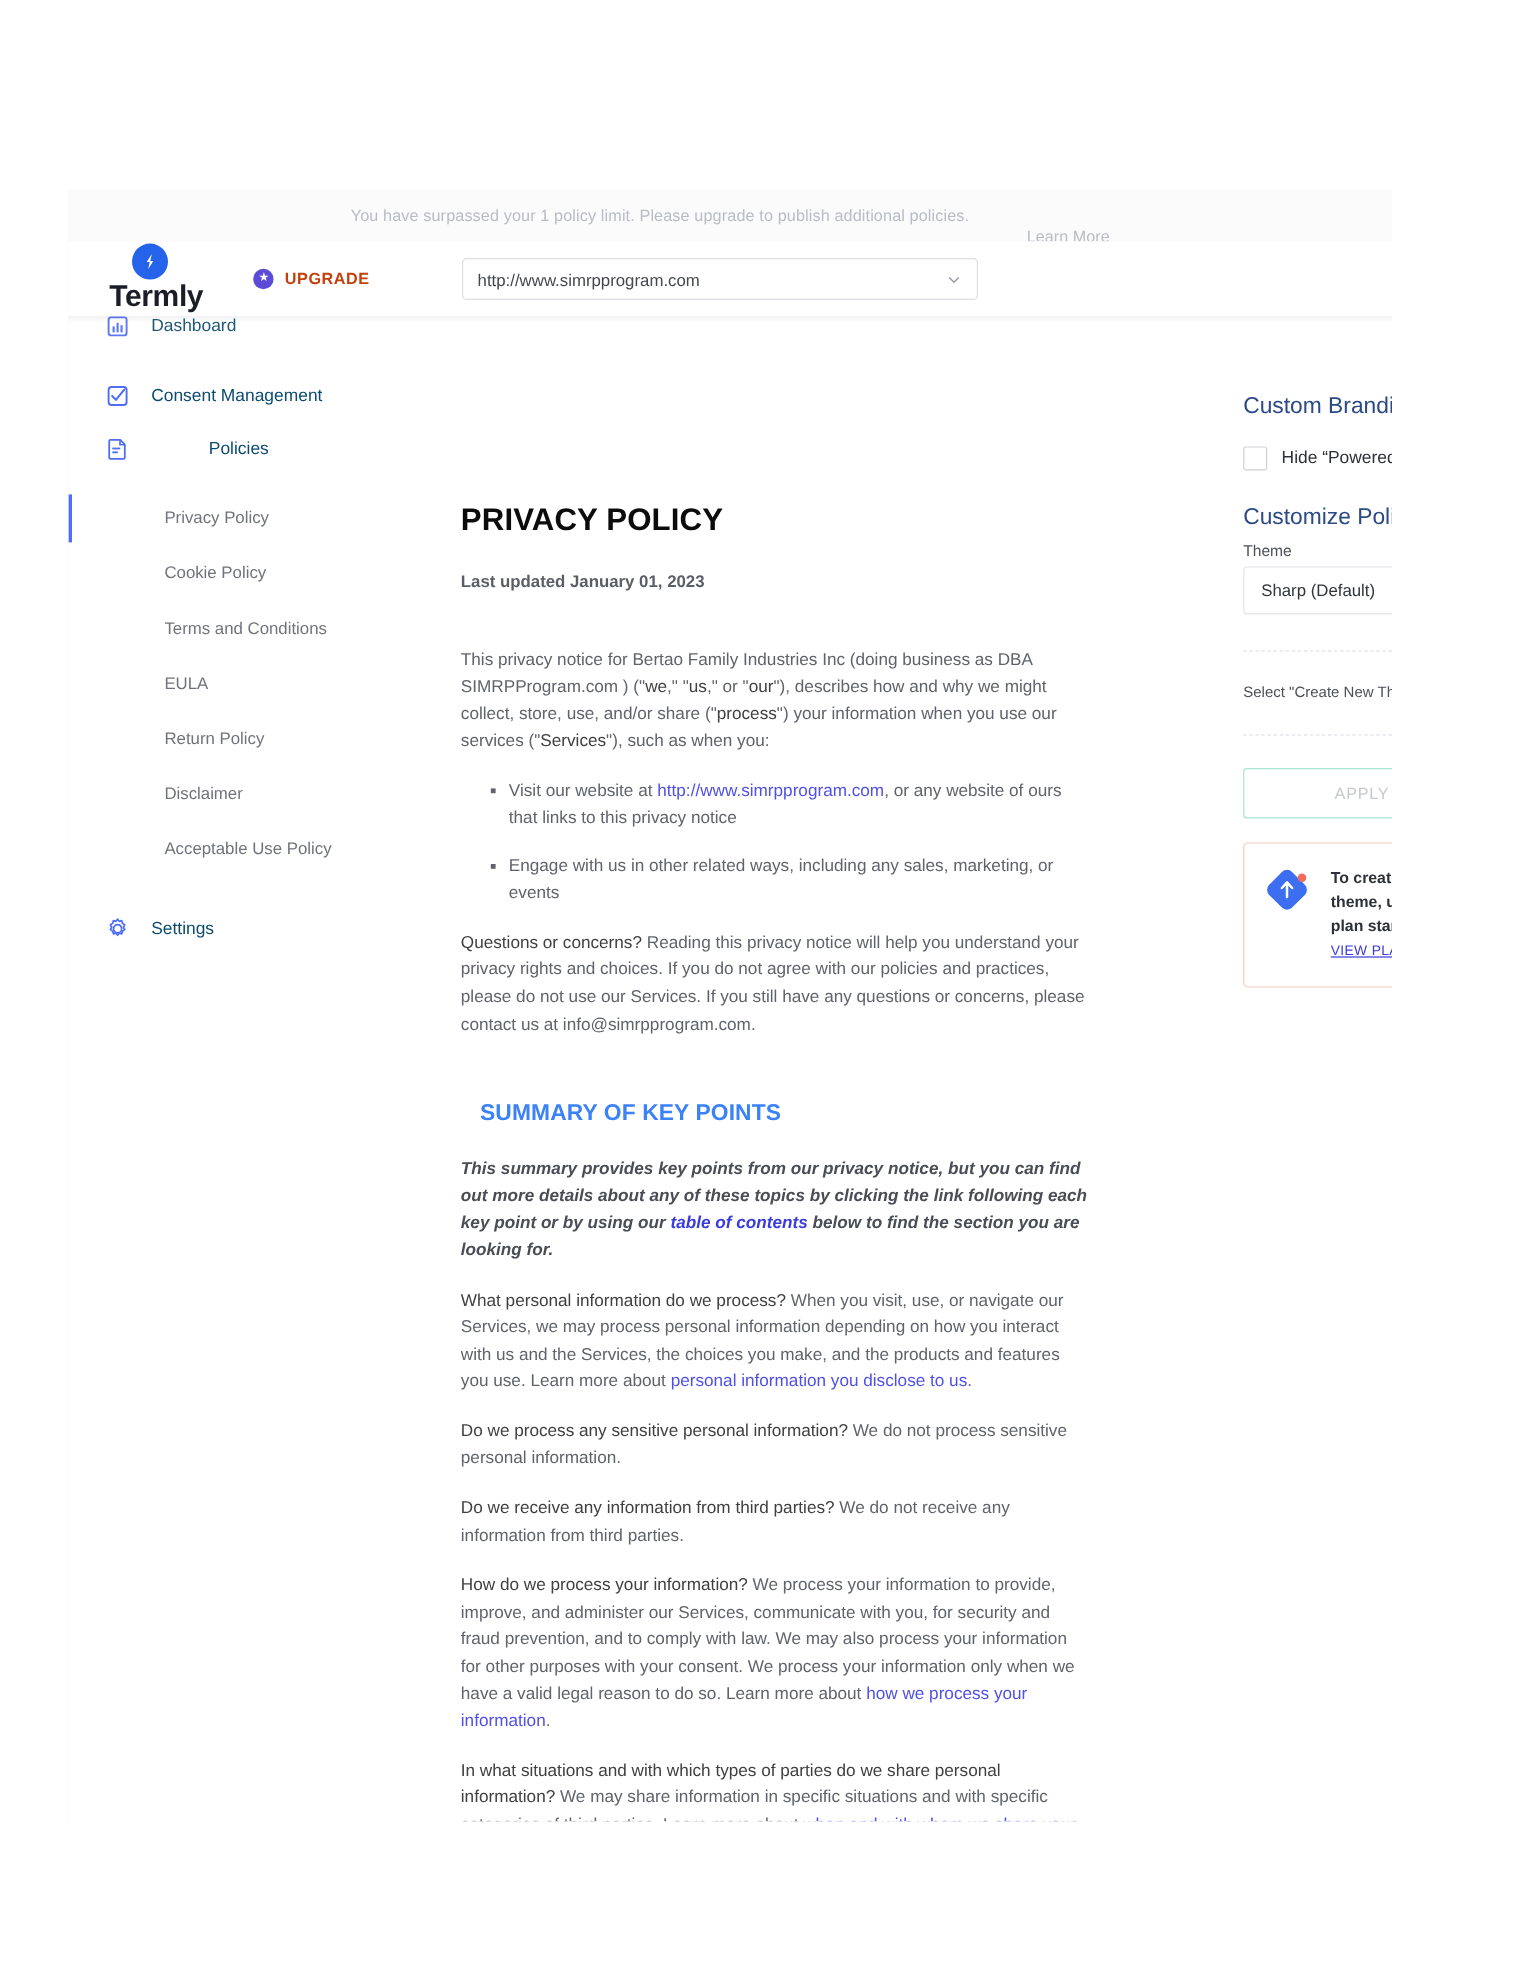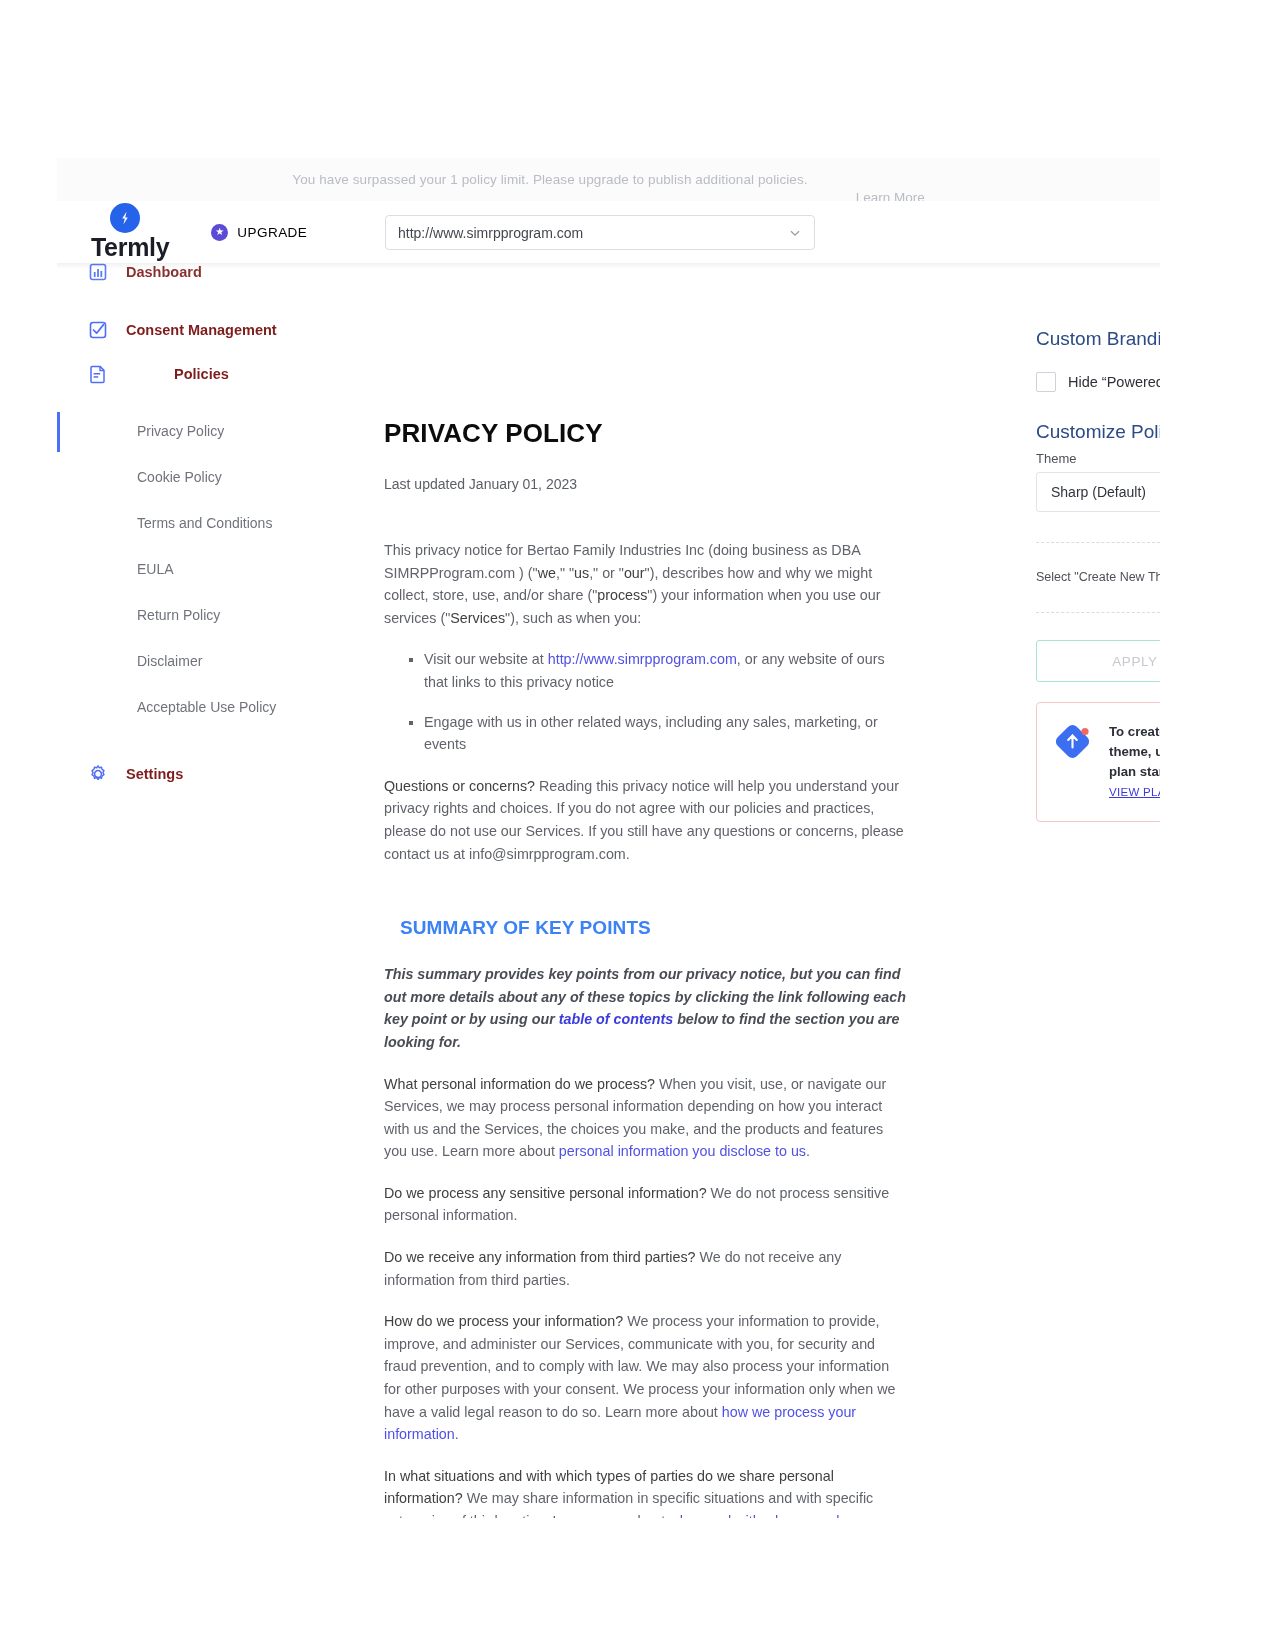--- a/index.html
+++ b/index.html
@@ -97,23 +97,23 @@
     border-radius: 50%;
     background: #5b4bd6;
     display: flex; align-items:center; justify-content:center;
     color: #ffffff;
     font-size: 10px;
     line-height: 1;
   }
   .upgrade-label {
     margin-left: 9px;
     font-size: 13.5px;
-    color: #000000;
+    color: #c2410c;
     letter-spacing: .45px;
-    font-weight: 400;
+    font-weight: 700;
   }
   .url-field {
     position: absolute;
     left: 328px;
     top: 14px;
     width: 430px;
     height: 35px;
     border: 1px solid #dbdde3;
     border-radius: 4px;
     background: #ffffff;
@@ -147,22 +147,22 @@
     position: relative;
   }
   .nav-item .nav-icon {
     width: 22px; height: 22px;
     display: flex; align-items: center; justify-content: center;
     flex: none;
   }
   .nav-item .nav-label {
     margin-left: 17px;
     font-size: 14.5px;
-    color: #7f1d1d;
-    font-weight: 700;
+    color: #0c4a6e;
+    font-weight: 400;
   }
   .nav-item.faded { opacity: .92; }
   .sub-item {
     display: flex;
     align-items: center;
     height: 46px;
     padding-left: 80px;
     cursor: pointer;
     position: relative;
   }
@@ -197,21 +197,21 @@
   }
   .doc-h1 {
     font-size: 26px;
     font-weight: 700;
     color: #0c0c0c;
     margin: 120px 0 0 0;
     letter-spacing: .1px;
   }
   .doc-updated {
     font-size: 14px;
-    font-weight: 400;
+    font-weight: 700;
     color: #5b5e66;
     margin: 27px 0 0 0;
   }
   .doc-p {
     font-size: 14.3px;
     line-height: 22.6px;
     color: #60636b;
     margin: 0 0 19px 0;
   }
   .doc-p.first { margin-top: 47px; }

